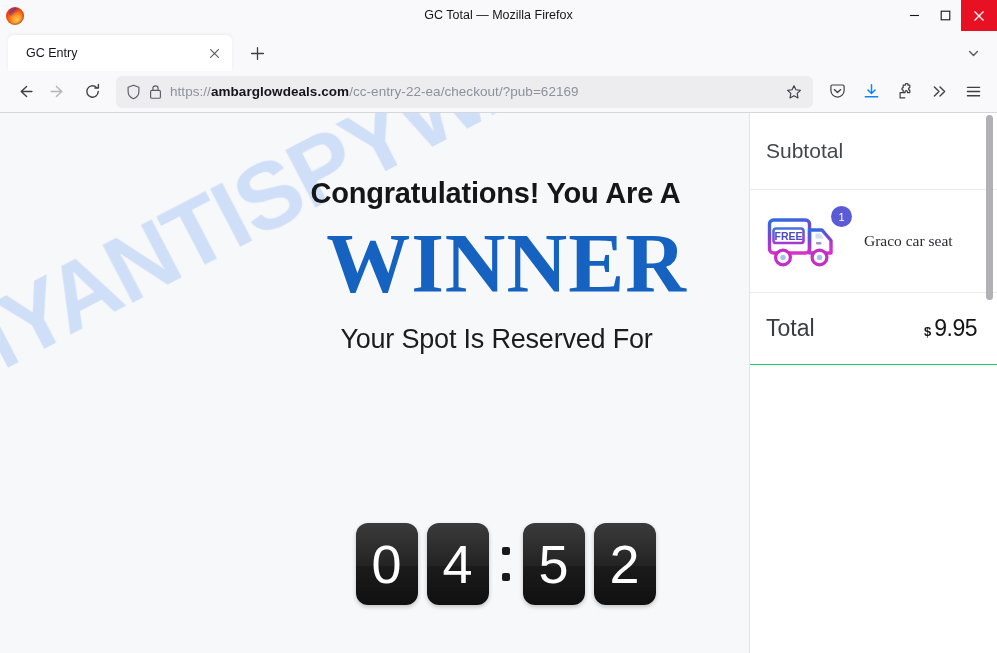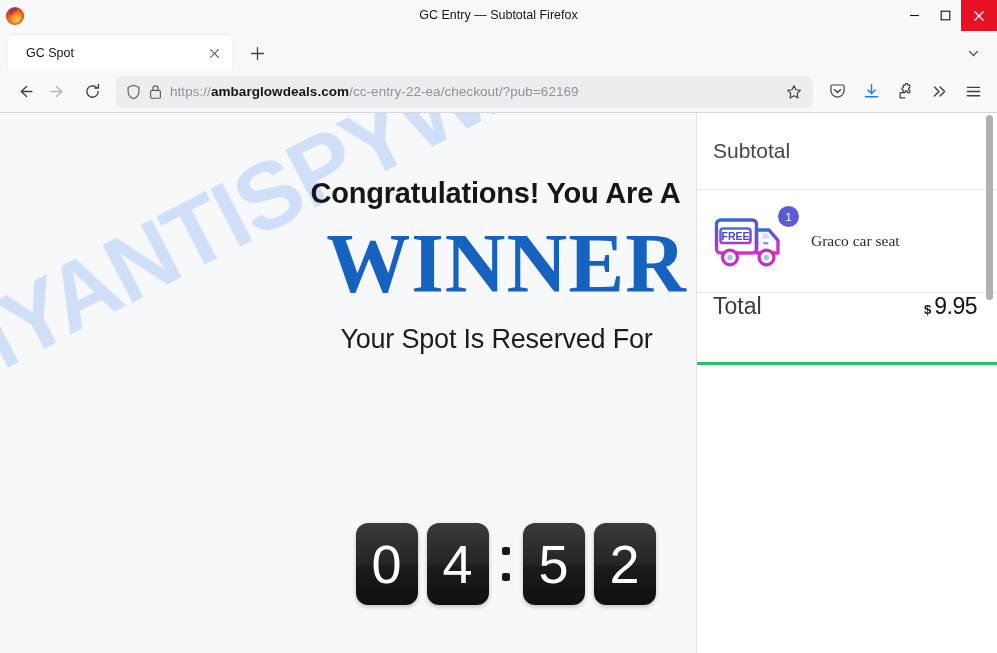--- a/index.html
+++ b/index.html
@@ -257,21 +257,21 @@
     width: 8px; height: 8px;
     background: #1a1a1a;
     border-radius: 2px;
     display: block;
   }
 
   
   .cart {
     position: absolute;
     right: 0; top: 0; bottom: 0;
-    width: 301px;
+    width: 248px;
     background: rgba(255,255,255,.94);
     border-left: 1px solid #e3e5e9;
     z-index: 5;
     overflow: hidden;
   }
   .cart-subtotal {
     height: 77px;
     display: flex; align-items: center;
     font-size: 21px;
     color: #44464b;
@@ -299,23 +299,23 @@
     z-index: 2;
     font-weight: 400;
   }
   .item-name {
     font-size: 15.5px;
     color: #2c2c30;
     font-family: Liberation Serif, serif;
   }
   .cart-total {
     height: 72px;
-    display: flex; align-items: flex-start; justify-content: space-between;
+    display: flex; align-items: center; justify-content: space-between;
     padding: 0 20px 0 16px;
-    border-bottom: 3px solid #22c55e;
+    border-bottom: 1px solid #22c55e;
     gap: 40px;
   }
   .total-label {
     font-size: 23px;
     color: #3a3c41;
   }
   .total-price {
     display: flex; align-items: baseline;
     color: #151517;
   }
@@ -339,21 +339,21 @@
     border-radius: 4px;
   }
 </style>
 </head>
 <body>
 
 <div class="window">
 
   <div class="titlebar">
     <div class="ff-logo"></div>
-    <div class="win-title">GC Entry — Subtotal Firefox</div>
+    <div class="win-title">GC Total — Mozilla Firefox</div>
     <div class="win-buttons">
       <div class="win-btn">
         <svg width="11" height="11" viewBox="0 0 11 11">
             <path d="M1 5.5h9" stroke="currentColor" stroke-width="1.1" fill="none"></path>
           </svg>
       </div>
       <div class="win-btn">
         <svg width="11" height="11" viewBox="0 0 11 11">
             <rect x="1.2" y="1.2" width="8.6" height="8.6" stroke="currentColor" stroke-width="1.1" fill="none"></rect>
           </svg>
@@ -361,21 +361,21 @@
       <div class="win-btn close">
         <svg width="12" height="12" viewBox="0 0 12 12">
             <path d="M1.5 1.5l9 9M10.5 1.5l-9 9" stroke="currentColor" stroke-width="1.3" fill="none"></path>
           </svg>
       </div>
     </div>
   </div>
 
   <div class="tabstrip">
     <div class="tab">
-      <span class="tab-title">GC Spot</span>
+      <span class="tab-title">GC Entry</span>
       <span class="tab-close">
         <svg width="11" height="11" viewBox="0 0 11 11">
             <path d="M1.6 1.6l7.8 7.8M9.4 1.6l-7.8 7.8" stroke="currentColor" stroke-width="1.15" fill="none" stroke-linecap="round"></path>
           </svg>
       </span>
     </div>
     <div class="newtab">
       <svg width="15" height="15" viewBox="0 0 15 15">
           <path d="M7.5 1.6v11.8M1.6 7.5h11.8" stroke="currentColor" stroke-width="1.3" fill="none" stroke-linecap="round"></path>
         </svg>

